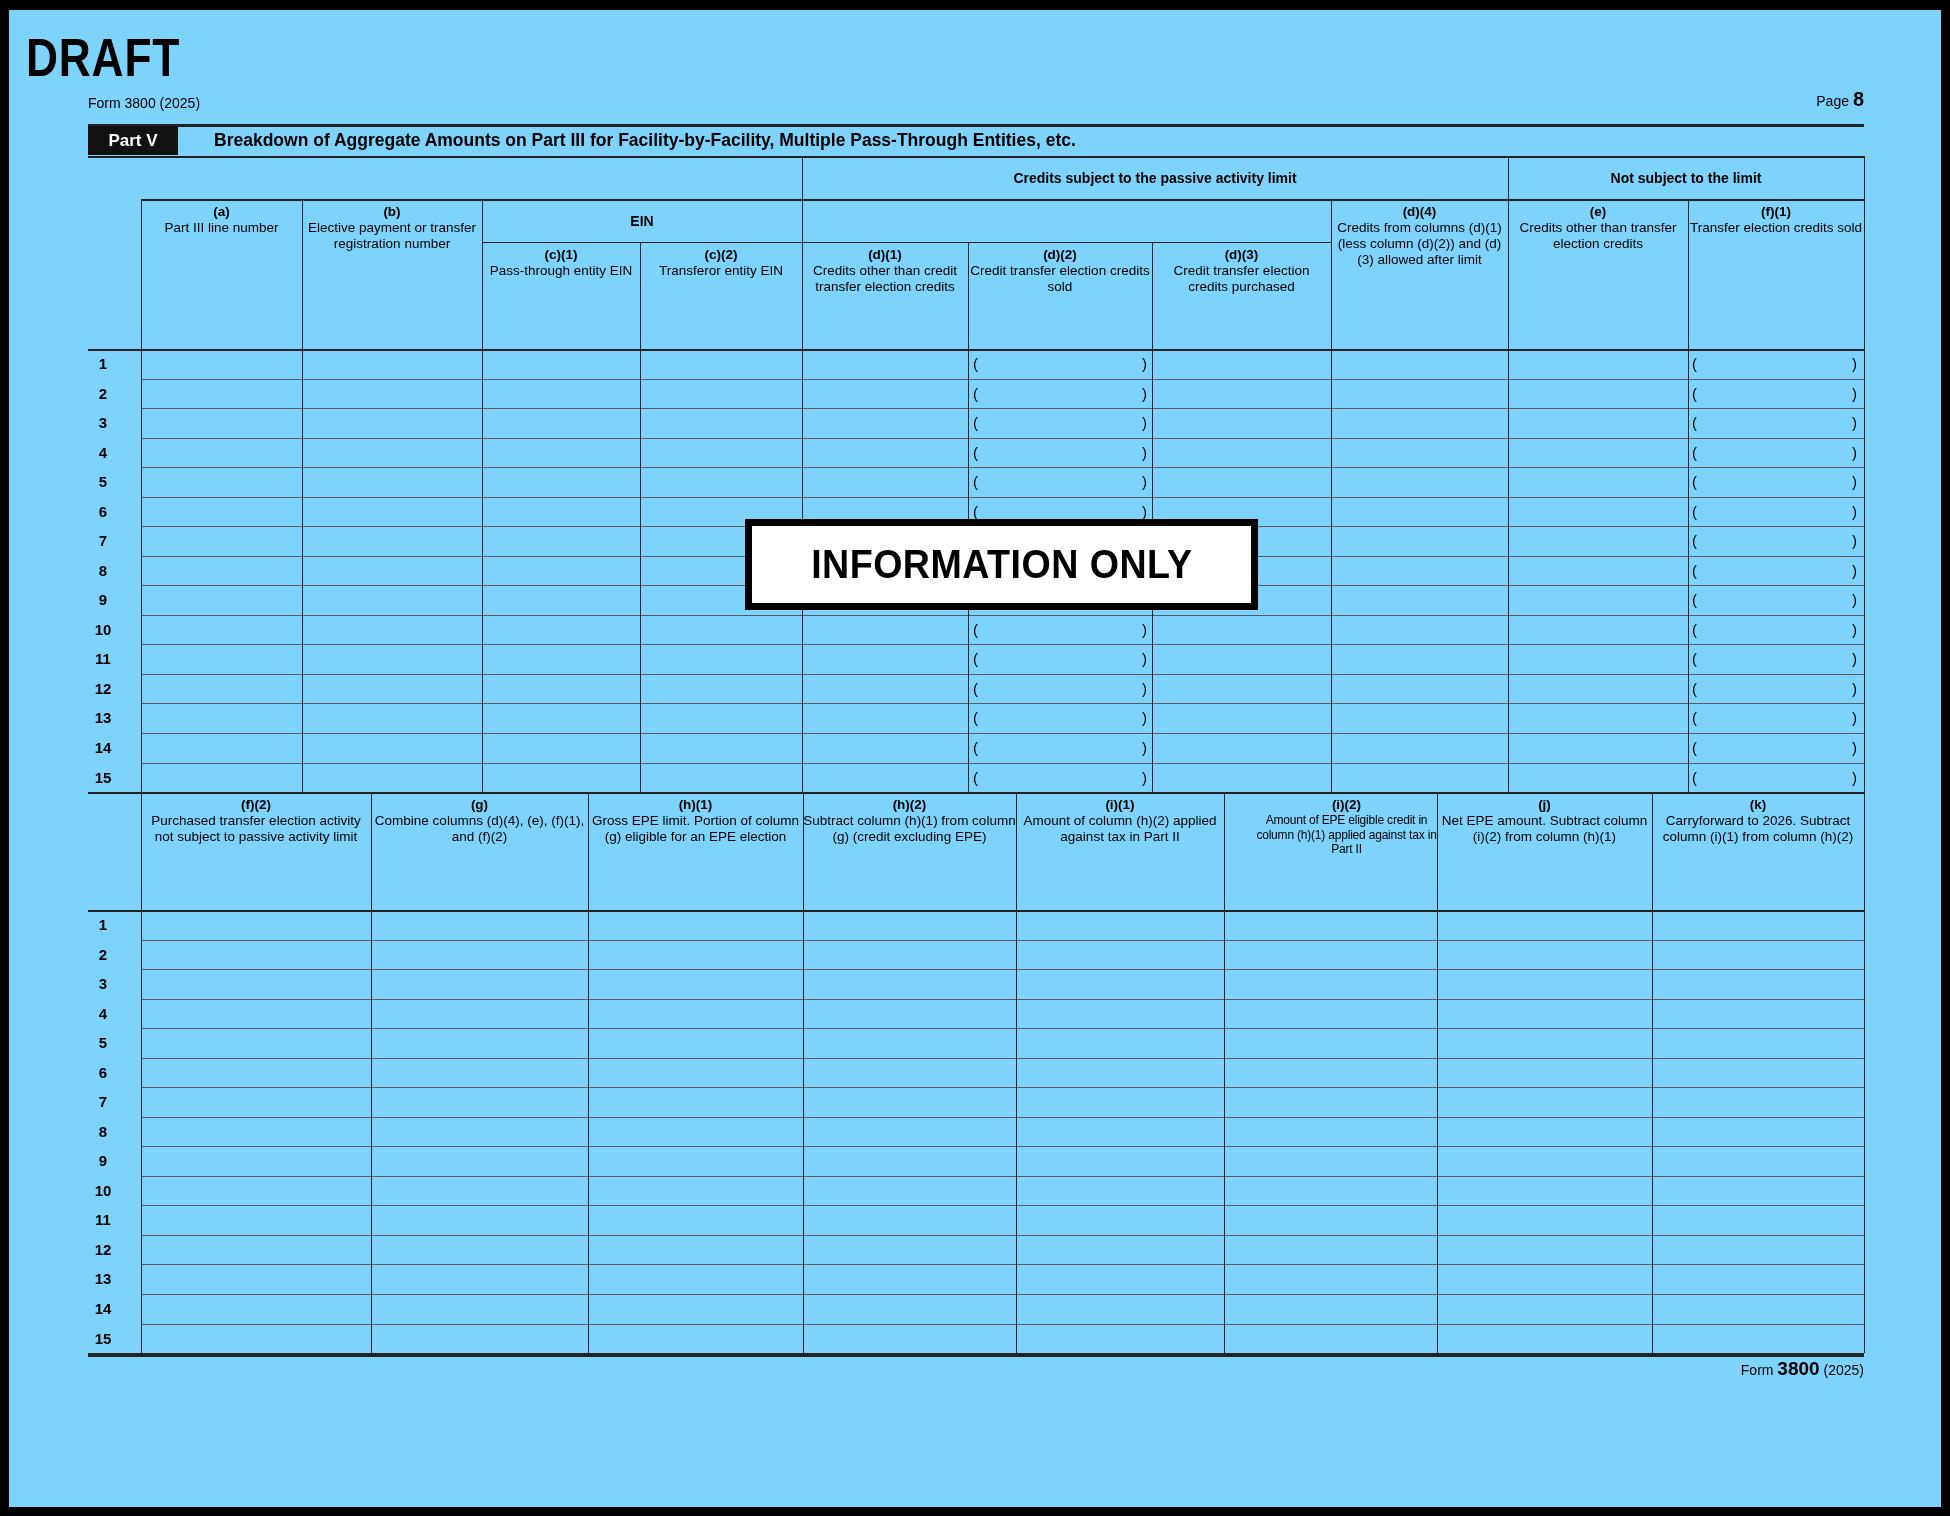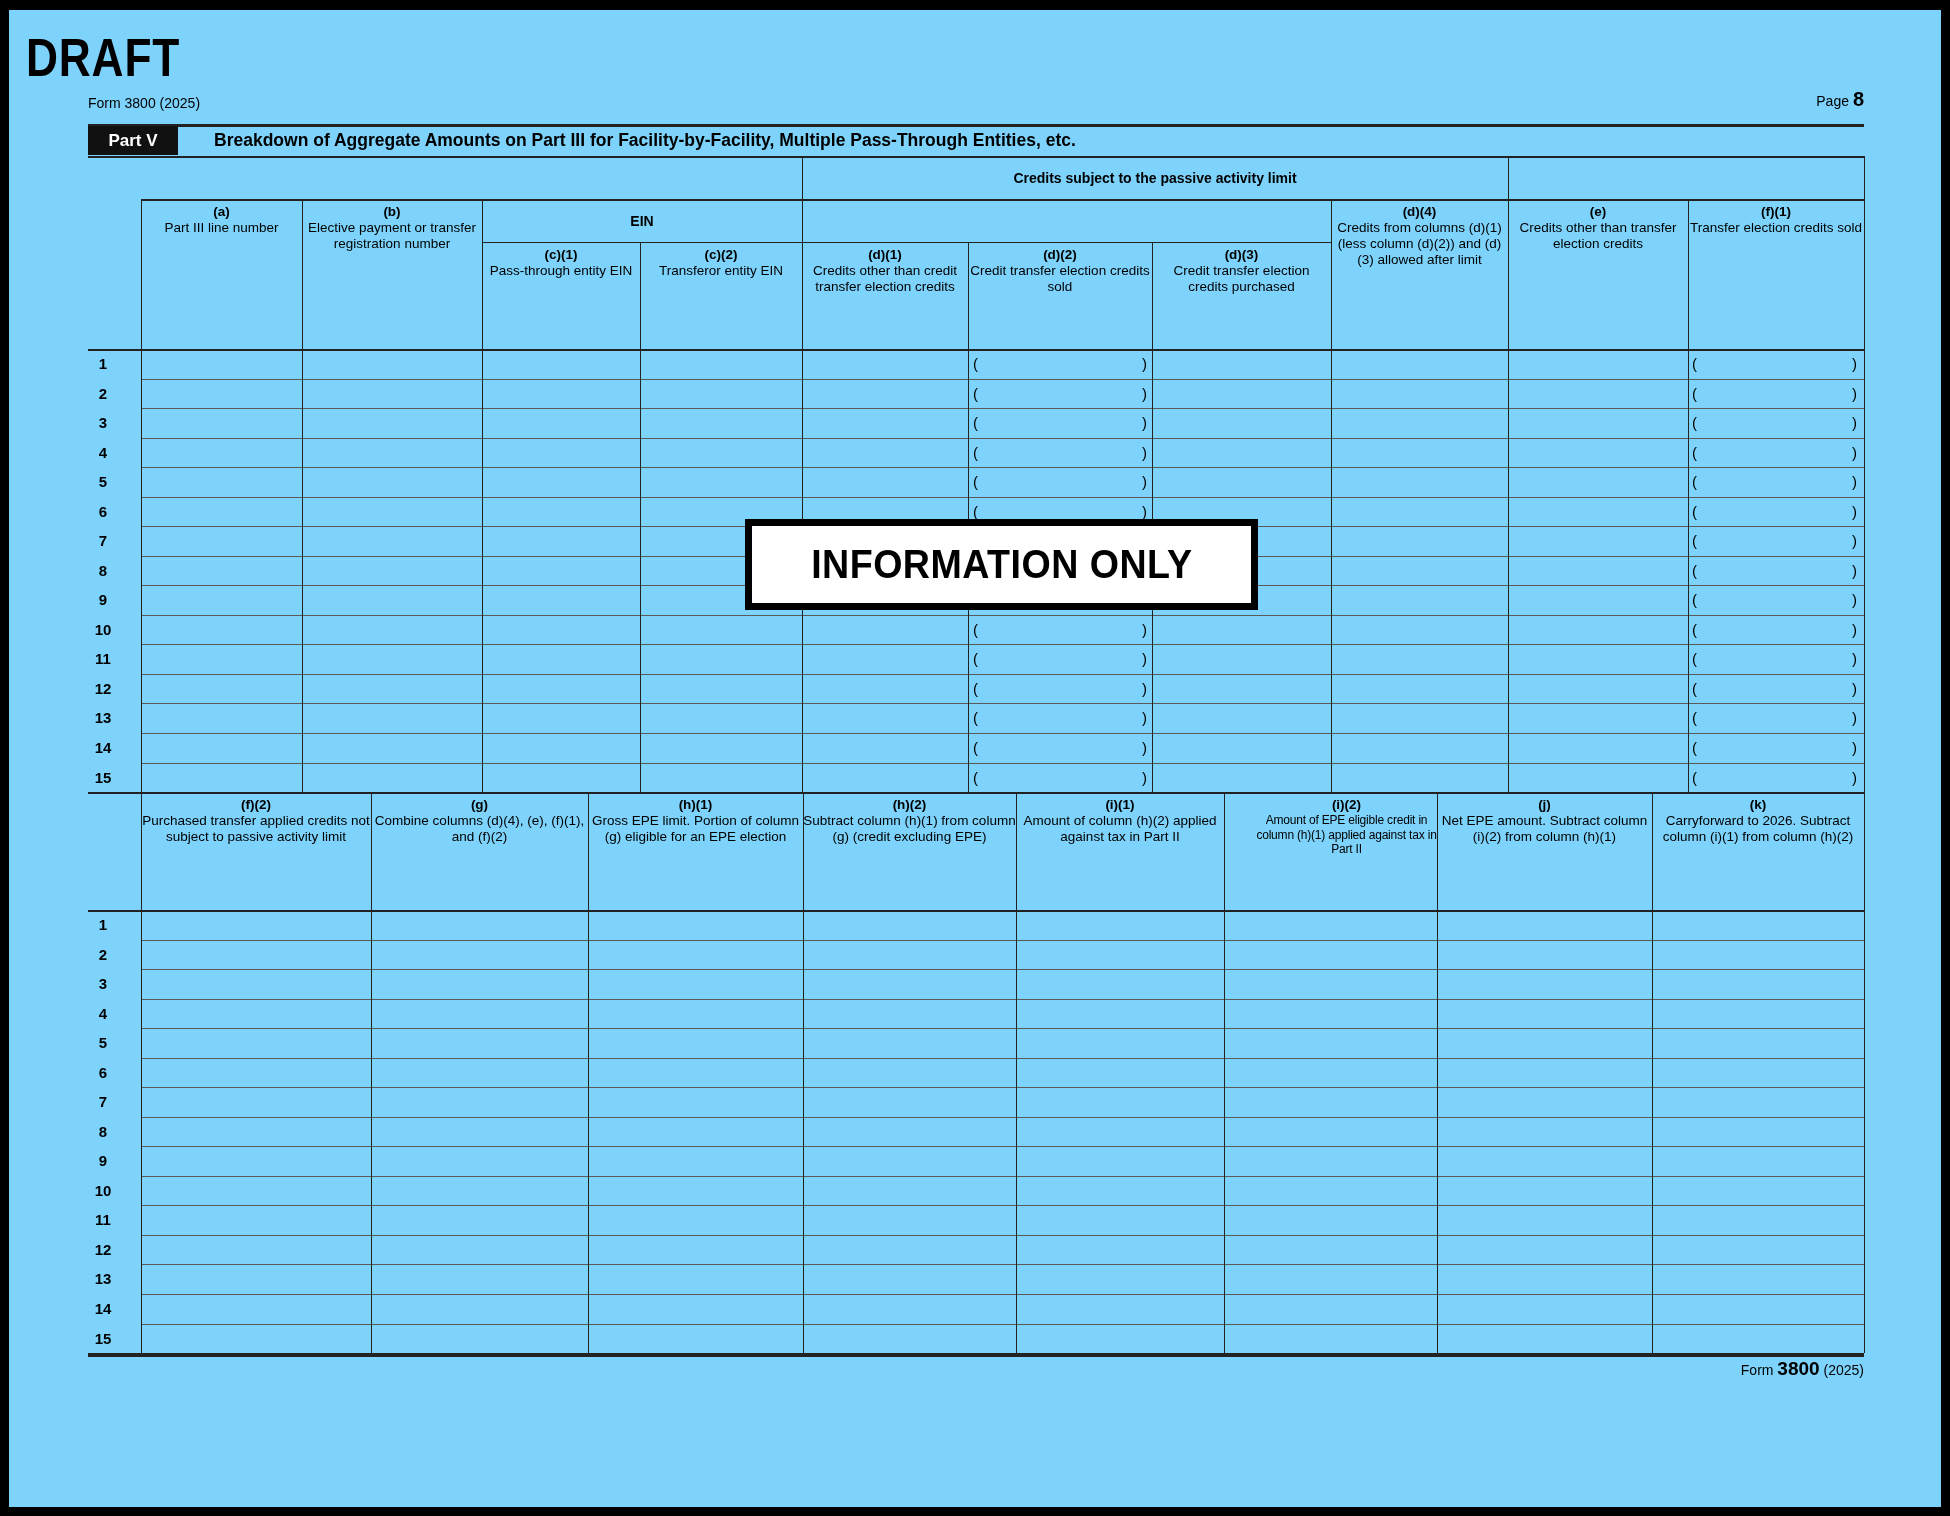--- a/index.html
+++ b/index.html
@@ -100,20 +100,21 @@
       <div class="gline" style="left:588px;top:792px;width:1.3px;height:561px;"></div>
       <div class="gline" style="left:803px;top:792px;width:1.3px;height:561px;"></div>
       <div class="gline" style="left:1016px;top:792px;width:1.3px;height:561px;"></div>
       <div class="gline" style="left:1224px;top:792px;width:1.3px;height:561px;"></div>
       <div class="gline" style="left:1437px;top:792px;width:1.3px;height:561px;"></div>
       <div class="gline" style="left:1652px;top:792px;width:1.3px;height:561px;"></div>
       <div class="gline" style="left:1864px;top:792px;width:1.3px;height:561px;"></div>
     </div>
 
   <div class="gcell" style="left:802px;top:157px;width:706px;height:42px;">Credits subject to the passive activity limit</div>
+  <div class="gcell" style="left:1508px;top:157px;width:356px;height:42px;">Not subject to the limit</div>
   <div class="gcell" style="left:482px;top:199px;width:320px;height:43px;">EIN</div>
 
   <div class="hcell" style="left:141px;top:199px;width:161px;height:150px;">
     <div class="hlabel">(a)</div>
     <div class="hdesc">Part III line number</div>
   </div>
   <div class="hcell" style="left:303px;top:199px;width:178px;height:150px;">
     <div class="hlabel">(b)</div>
     <div class="hdesc">Elective payment or transfer registration number</div>
   </div>
@@ -145,21 +146,21 @@
     <div class="hlabel">(e)</div>
     <div class="hdesc">Credits other than transfer election credits</div>
   </div>
   <div class="hcell" style="left:1688px;top:199px;width:176px;height:150px;">
     <div class="hlabel">(f)(1)</div>
     <div class="hdesc">Transfer election credits sold</div>
   </div>
 
   <div class="hcell" style="left:141px;top:792px;width:230px;height:118px;">
     <div class="hlabel">(f)(2)</div>
-    <div class="hdesc">Purchased transfer applied credits not subject to passive activity limit</div>
+    <div class="hdesc">Purchased transfer election activity not subject to passive activity limit</div>
   </div>
   <div class="hcell" style="left:371px;top:792px;width:217px;height:118px;">
     <div class="hlabel">(g)</div>
     <div class="hdesc">Combine columns (d)(4), (e), (f)(1), and (f)(2)</div>
   </div>
   <div class="hcell" style="left:588px;top:792px;width:215px;height:118px;">
     <div class="hlabel">(h)(1)</div>
     <div class="hdesc">Gross EPE limit. Portion of column (g) eligible for an EPE election</div>
   </div>
   <div class="hcell" style="left:803px;top:792px;width:213px;height:118px;">

